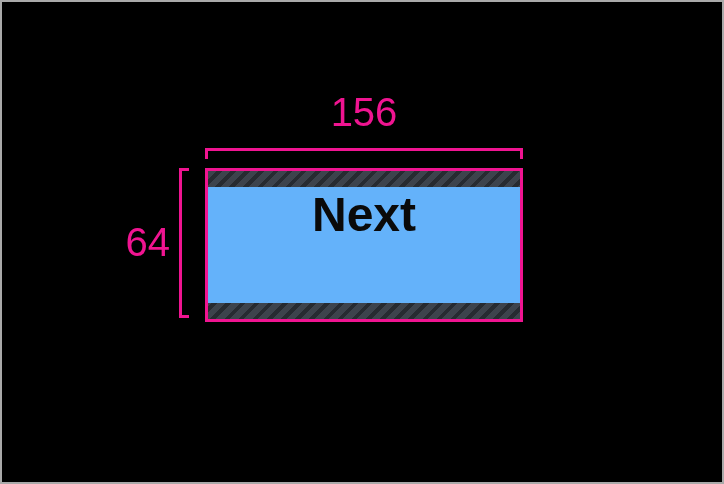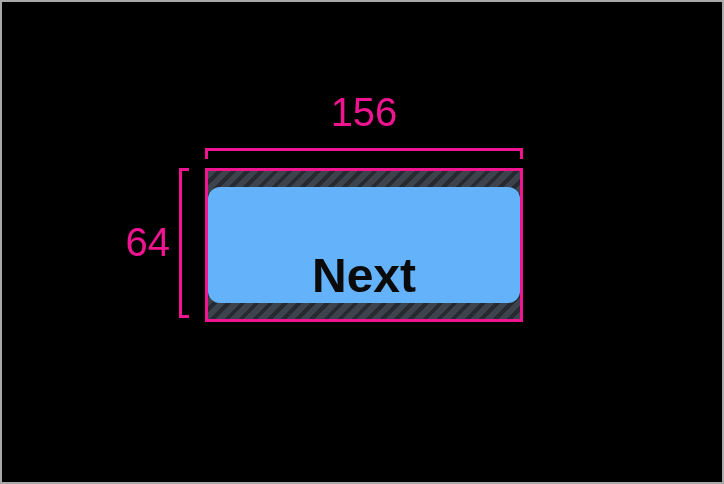--- a/index.html
+++ b/index.html
@@ -88,28 +88,28 @@
       var(--hatch-stripe) 10px
     );
   }
   .next-button{
     position:absolute;
     left:0;
     right:0;
     top:16px;
     bottom:16px;
     border:none;
-    border-radius:12px;
+    border-radius:0;
     background:var(--button-fill);
     color:var(--button-text);
     font-family:"Liberation Sans",sans-serif;
     font-size:48px;
     font-weight:600;
     display:flex;
-    align-items:flex-end;
+    align-items:flex-start;
     justify-content:center;
     cursor:pointer;
   }
 </style>
 </head>
 <body>
 
 <div class="viewport">
 
   <div class="dim-label dim-width">156</div>

